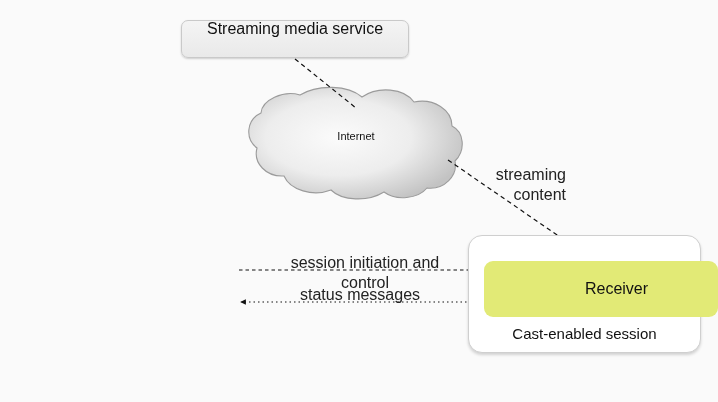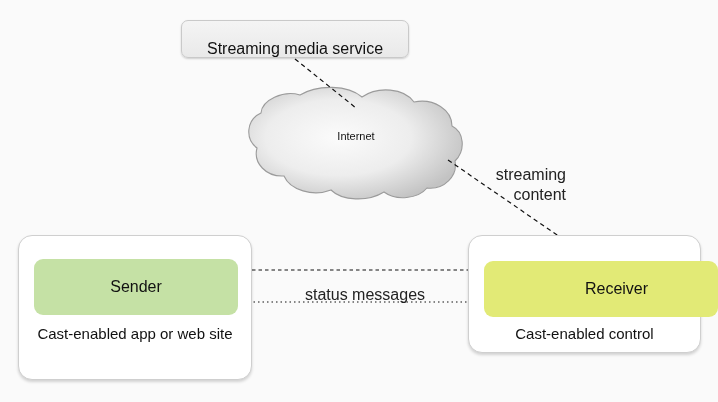--- a/index.html
+++ b/index.html
@@ -31,21 +31,21 @@
     position: absolute;
     left: 181px;
     top: 20px;
     width: 228px;
     height: 38px;
     background: linear-gradient(#f4f4f4, #e9e9e9);
     border: 1px solid #c9c9c9;
     border-radius: 7px;
     box-shadow: 0 1px 2px rgba(0,0,0,0.18);
     display: flex;
-    align-items: flex-end;
+    align-items: flex-start;
     justify-content: center;
     box-sizing: border-box;
   }
   .service-box-label {
     font-size: 16px;
     color: #111;
     line-height: 1;
   }
   
   .cloud-label {
@@ -127,21 +127,21 @@
   #label-session {
     left: 285px;
     top: 253px;
     width: 160px;
     text-align: center;
   }
   #label-status {
     left: 300px;
     top: 285px;
     width: 130px;
-    text-align: center;
+    text-align: left;
   }
   #label-streaming {
     left: 486px;
     top: 165px;
     width: 80px;
     text-align: right;
   }
 </style>
 </head>
 <body>
@@ -186,34 +186,28 @@
 
     <path d="M 480 302 L 241 302" fill="none" stroke="#111" stroke-width="1.1" stroke-dasharray="1.5,3" marker-end="url(#arrowEndSmall)"></path>
   </svg>
 
   <div class="service-box">
     <span class="service-box-label">Streaming media service</span>
   </div>
 
   <div class="cloud-label">Internet</div>
 
-  <div class="endpoint" id="sender-container">
-    <div class="node-box" id="sender-box">
-      <span class="node-title">Sender</span>
-    </div>
-    <div class="node-caption" id="sender-caption">Cast-enabled app
-or web site</div>
-  </div>
 
   <div class="endpoint" id="receiver-container">
     <div class="node-box" id="receiver-box">
       <span class="node-title">Receiver</span>
     </div>
-    <div class="node-caption" id="receiver-caption">Cast-enabled control</div>
+    <div class="node-caption" id="receiver-caption">Cast-enabled session</div>
   </div>
 
+  <div class="edge-label" id="label-session">session initiation and control</div>
 
   <div class="edge-label" id="label-status">status messages</div>
 
   <div class="edge-label" id="label-streaming">streaming
 content</div>
 
 </div>
 
 </body></html>

